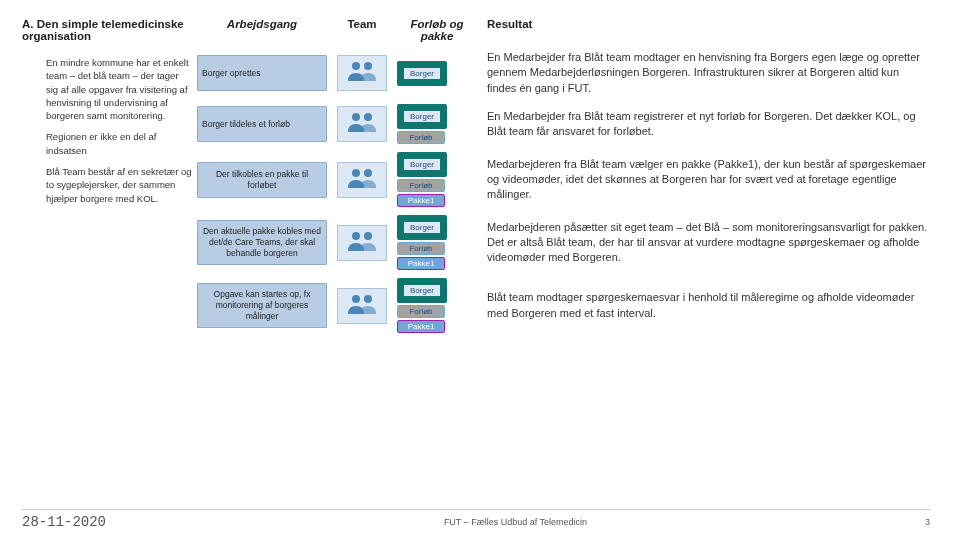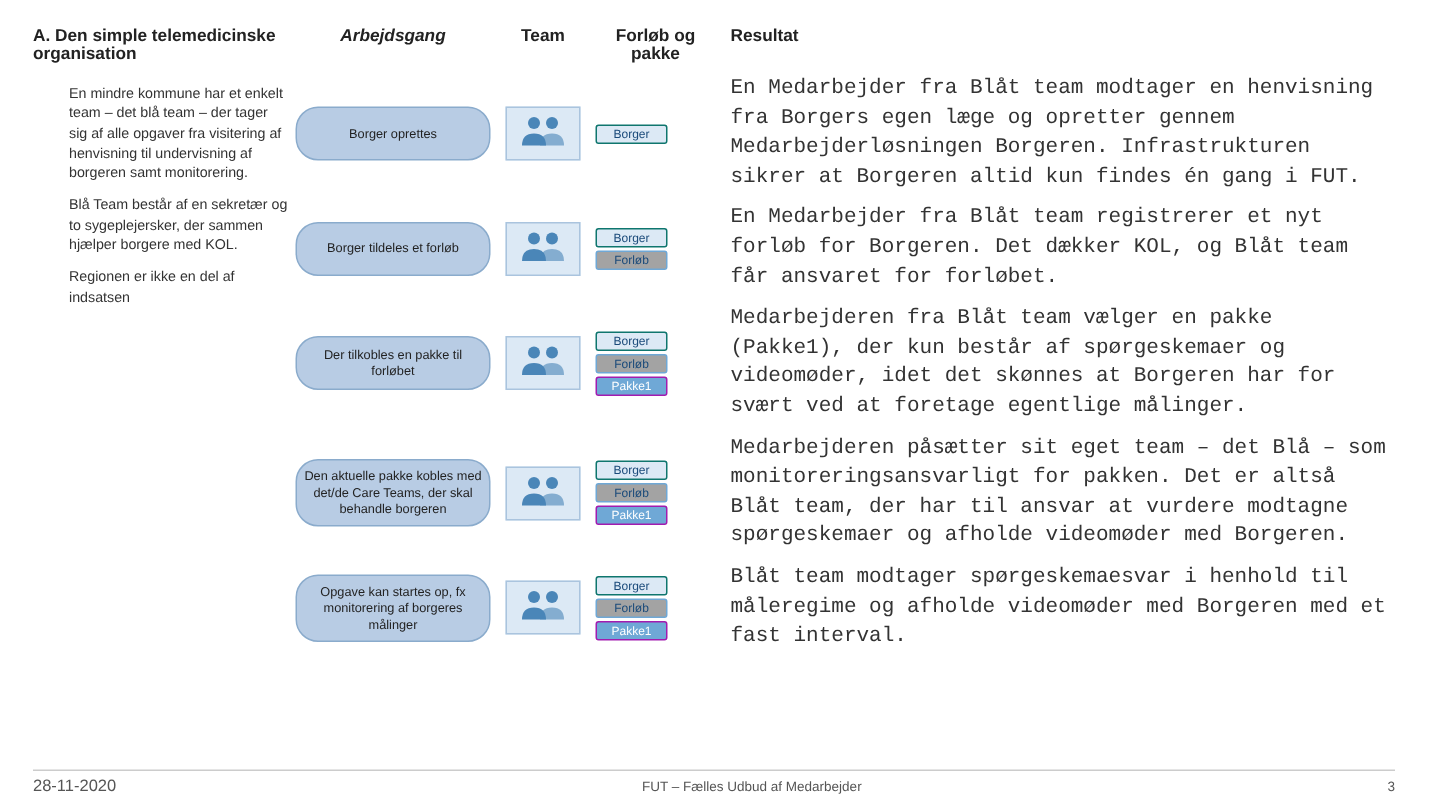--- a/index.html
+++ b/index.html
@@ -36,20 +36,21 @@
     }
     .col-team {
       width: 70px;
       flex-shrink: 0;
       text-align: center;
     }
     .col-forloeb {
       width: 80px;
       flex-shrink: 0;
       text-align: center;
+      font-style: italic;
     }
     .col-resultat {
       flex: 1;
       text-align: left;
       padding-left: 10px;
     }
     .header-title {
       font-size: 11.5px;
       font-weight: bold;
       color: #222;
@@ -80,30 +81,29 @@
       display: flex;
       flex-direction: row;
       align-items: center;
       margin-bottom: 8px;
     }
     .arbejdsgang-box {
       width: 130px;
       flex-shrink: 0;
       background: #b8cce4;
       border: 1px solid #8aabcc;
-      border-radius: 15px;
+      border-radius: 1px;
       padding: 5px 4px;
       text-align: center;
       font-size: 8.5px;
       color: #222;
       line-height: 1.3;
       min-height: 36px;
       display: flex;
       align-items: center;
-      justify-content: center;
     }
     .team-cell {
       width: 70px;
       flex-shrink: 0;
       display: flex;
       align-items: center;
       justify-content: center;
     }
     .team-icon {
       width: 50px;
@@ -123,41 +123,40 @@
       justify-content: center;
       gap: 2px;
     }
     .badge {
       font-size: 8px;
       padding: 1px 6px;
       border-radius: 2px;
       min-width: 48px;
       text-align: center;
     }
-    .badge-borger { background: #dce9f5; color: #1a4a7a; border: 1px solid #0f766e; }
+    .badge-borger { background: #dce9f5; color: #1a4a7a; border: 7px solid #0f766e; }
     .badge-forloeb { background: #a3a3a3; color: #1a4a7a; border: 1px solid #6fa8d6; }
     .badge-pakke1 { background: #6fa8d6; color: #fff; border: 1px solid #a21caf; }
     .resultat-cell {
       flex: 1;
       padding-left: 10px;
-      font-size: 14px;
+      font-size: 11px;
       color: #333;
       line-height: 1.4;
-      font-family: Liberation Mono, monospace;
     }
     .footer {
       display: flex;
       flex-direction: row;
       justify-content: space-between;
       align-items: center;
       margin-top: 6px;
       padding-top: 4px;
       border-top: 1px solid #ccc;
     }
-    .footer-left { font-size: 11px; color: #555; }
+    .footer-left { font-size: 14px; color: #555; font-family: Liberation Mono, monospace; }
     .footer-center { font-size: 9px; color: #555; }
     .footer-right { font-size: 9px; color: #555; }
     
     .people-svg {
       width: 36px;
       height: 28px;
     }
   </style>
 </head>
 <body>
@@ -179,22 +178,22 @@
     </div>
     <div class="col-resultat">
       <div class="header-title">Resultat</div>
     </div>
   </div>
 
   <div class="main-content">
 
     <div class="left-panel">
       <div class="org-text">En mindre kommune har et enkelt team – det blå team – der tager sig af alle opgaver fra visitering af henvisning til undervisning af borgeren samt monitorering.</div>
+      <div class="org-text" style="margin-top:8px;">Regionen er ikke en del af indsatsen</div>
       <div class="org-text" style="margin-top:8px;">Blå Team består af en sekretær og to sygeplejersker, der sammen hjælper borgere med KOL.</div>
-      <div class="org-text" style="margin-top:8px;">Regionen er ikke en del af indsatsen</div>
     </div>
 
     <div class="center-rows">
 
       <div class="data-row">
         <div class="arbejdsgang-box">
           <span>Borger oprettes</span>
         </div>
         <div class="team-cell">
           <div class="team-icon">
@@ -298,16 +297,16 @@
           <span class="badge badge-forloeb">Forløb</span>
           <span class="badge badge-pakke1">Pakke1</span>
         </div>
         <div class="resultat-cell">Blåt team modtager spørgeskemaesvar i henhold til måleregime og afholde videomøder med Borgeren med et fast interval.</div>
       </div>
     </div>
   </div>
 
   <div class="footer">
     <div class="footer-left">28-11-2020</div>
-    <div class="footer-center">FUT – Fælles Udbud af Medarbejder</div>
+    <div class="footer-center">FUT – Fælles Udbud af Telemedicin</div>
     <div class="footer-right">3</div>
   </div>
 </div>
 
 </body></html>

